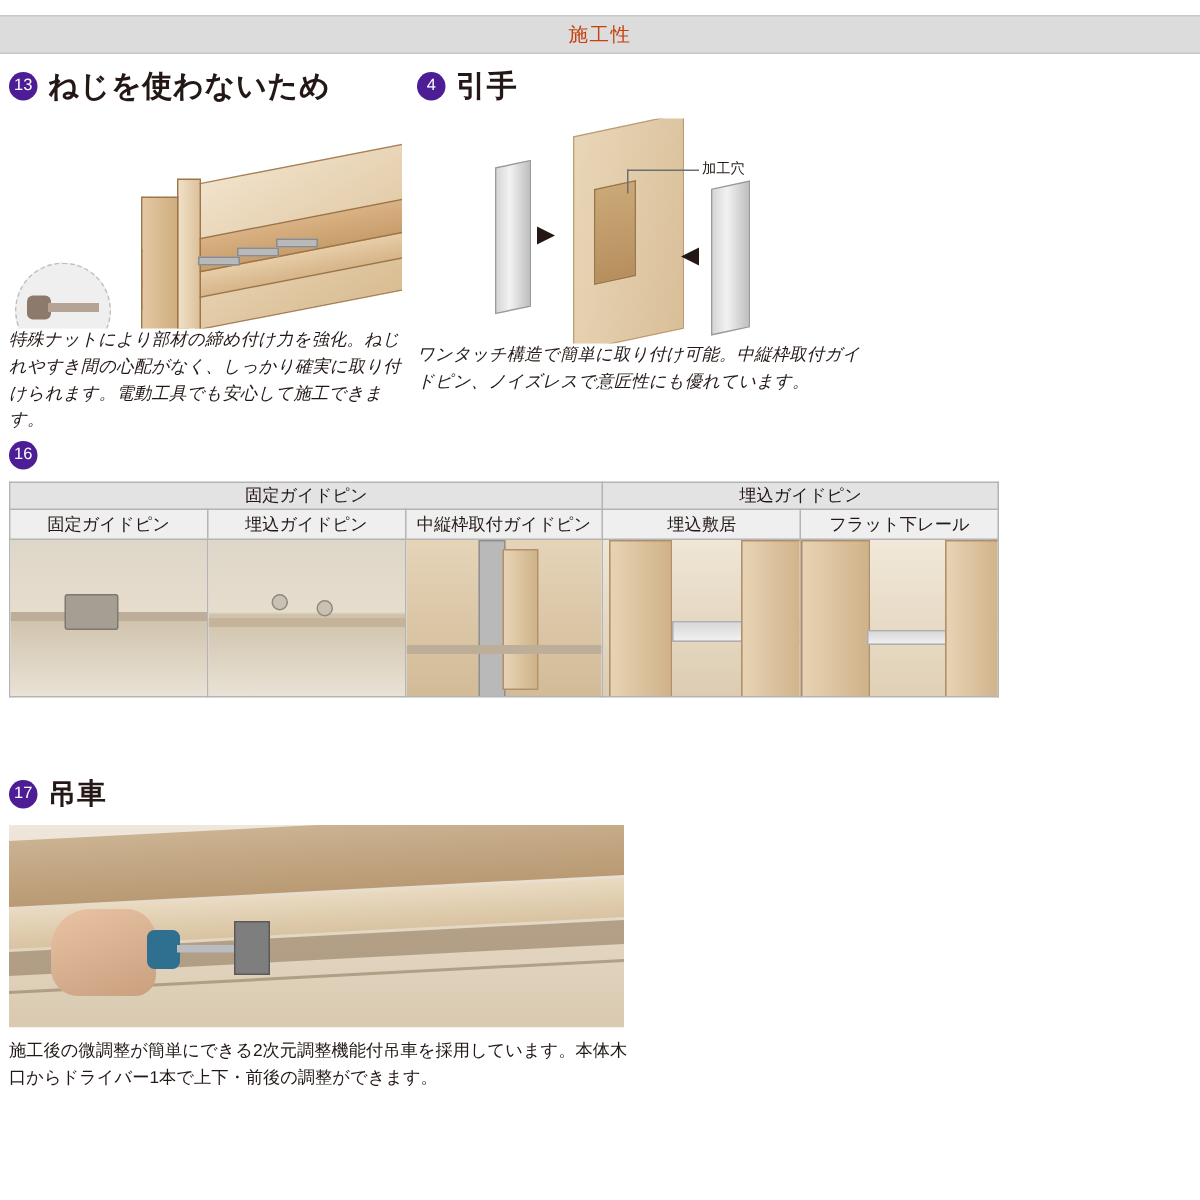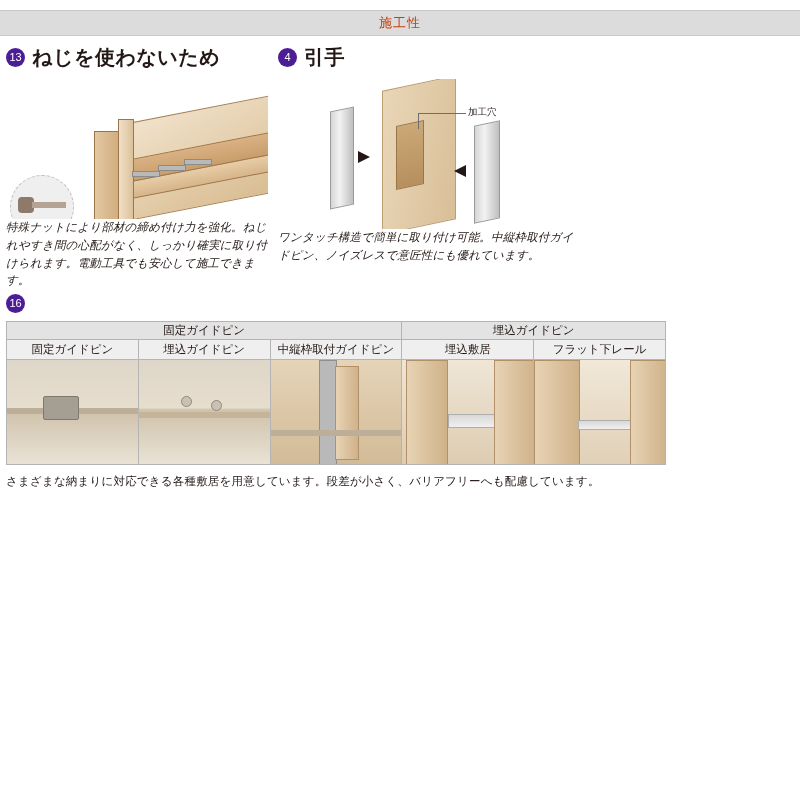--- a/index.html
+++ b/index.html
@@ -240,17 +240,36 @@
         <td class="cellimg">
           <div class="im-a" style="background:linear-gradient(180deg,#f1e8d9,#e0d0b6)"></div>
           <div class="im-door" style="left:0;top:0;width:44px;height:104px"></div>
           <div class="im-track" style="left:44px;top:60px;width:88px;height:8px"></div>
           <div class="im-door" style="left:96px;top:0;width:36px;height:104px"></div>
         </td>
       </tr>
     </tbody>
       </table>
 
-    <div class="note16">さまざまな納まりに対応できる各種敷居を用意しています。段差が小さく、バリアフリーへも配慮しています。</div>
-  </div>
-
+  </div>
+
+  <div class="sec17">
+    <div class="sec-head">
+      <span class="badge">17</span>
+      <span class="sec-title small">吊車</span>
+    </div>
+
+    <div class="fig17">
+      <div class="f17-bg"></div>
+      <div class="f17-top"></div>
+      <div class="f17-band"></div>
+      <div class="f17-dark"></div>
+      <div class="f17-line"></div>
+      <div class="f17-hand"></div>
+      <div class="f17-driver"></div>
+      <div class="f17-shaft"></div>
+      <div class="f17-bracket"></div>
+    </div>
+
+    <div class="cap17">施工後の微調整が簡単にできる2次元調整機能付吊車を採用しています。本体木口からドライバー1本で上下・前後の調整ができます。</div>
+  </div>
 
 </div>
 
 </body></html>

